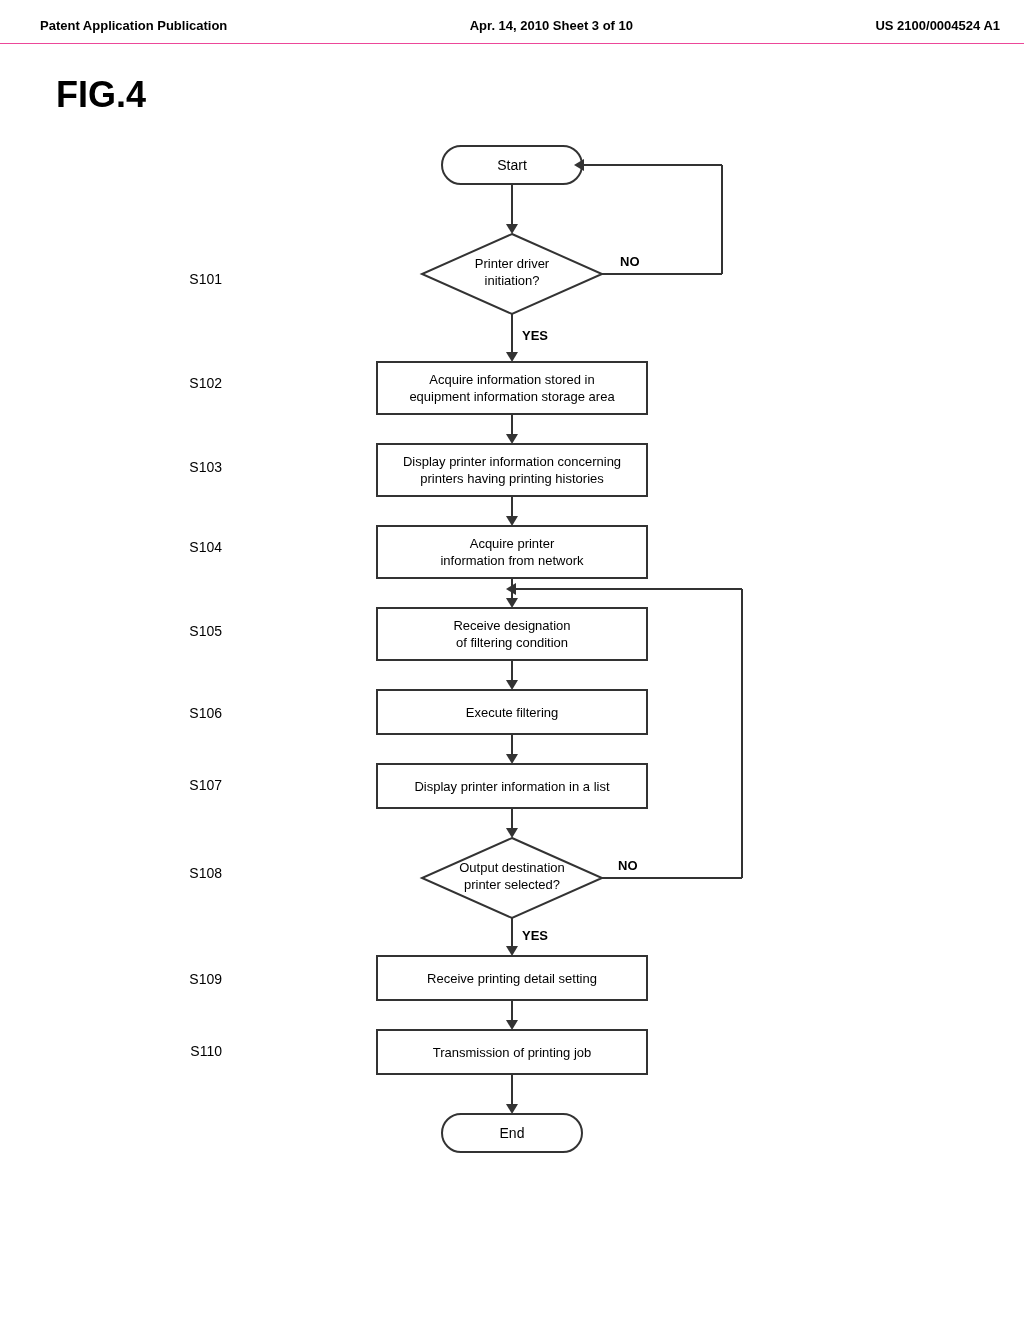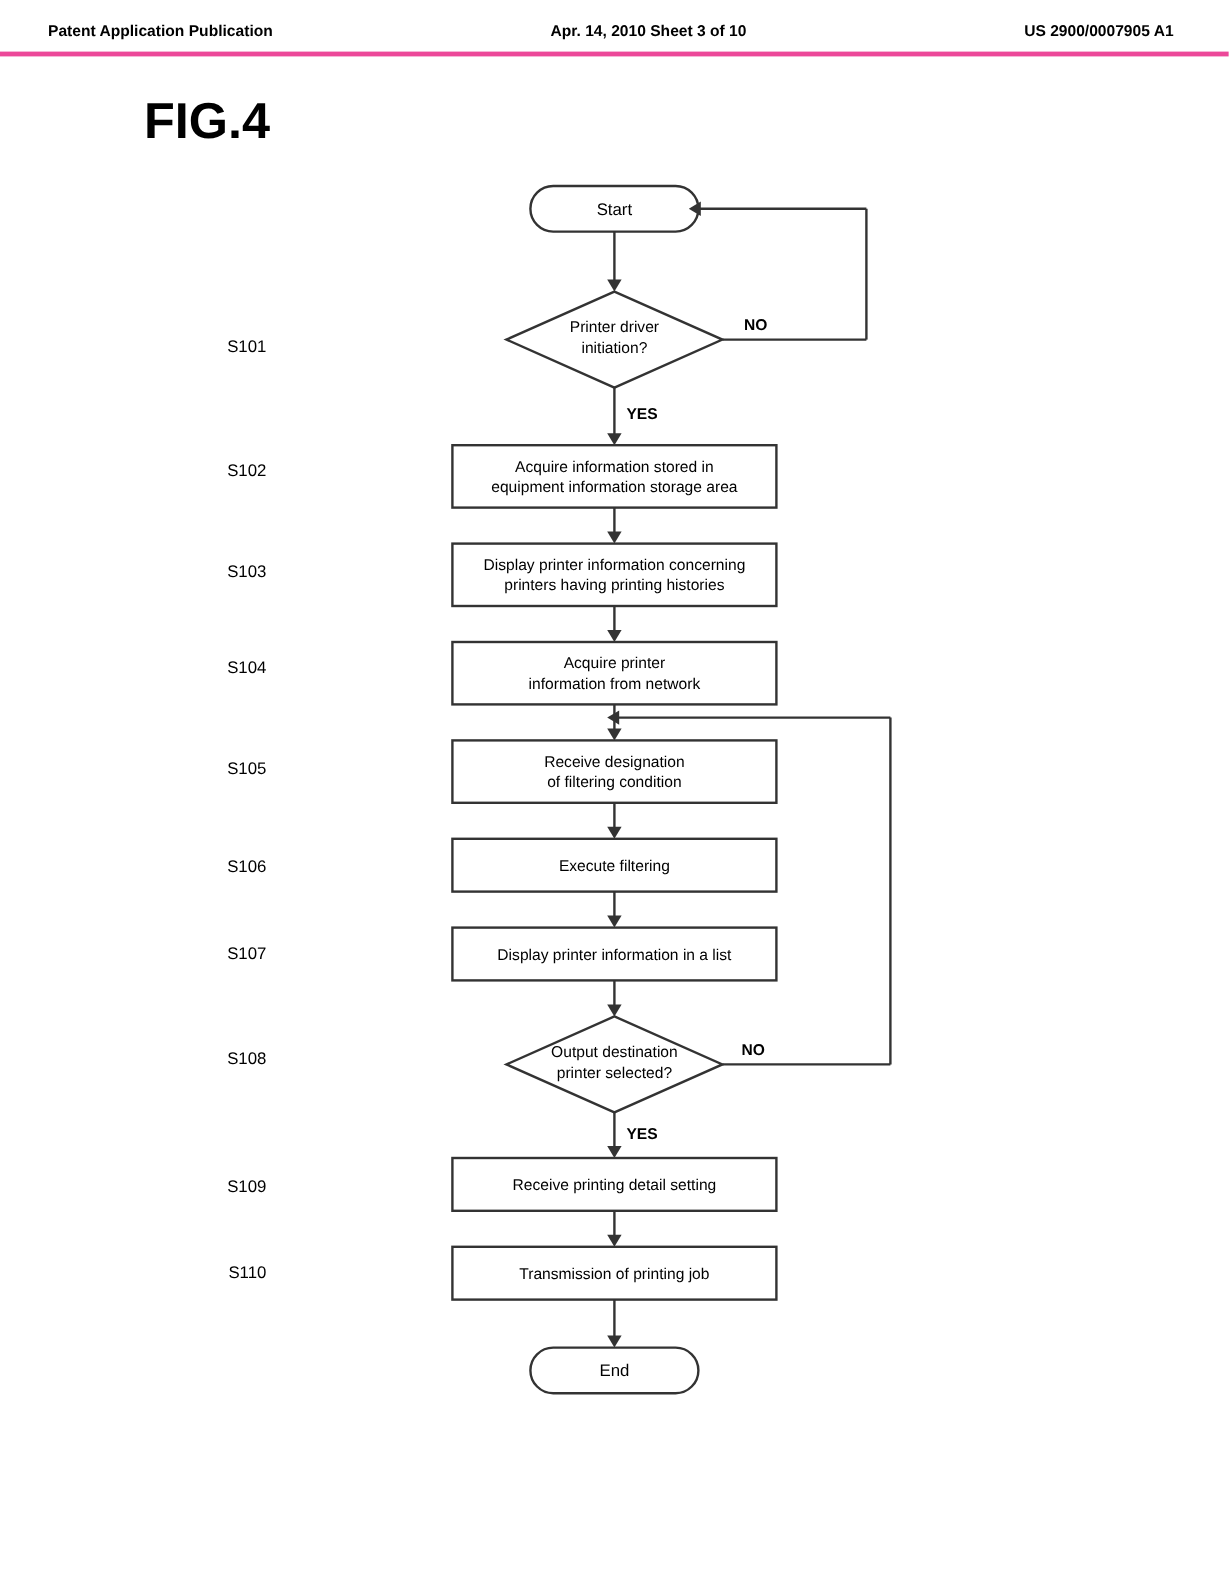--- a/index.html
+++ b/index.html
@@ -9,45 +9,45 @@
       width: 1024px;
       min-height: 1320px;
       position: relative;
       overflow: hidden;
     }
 
     .header {
       display: flex;
       justify-content: space-between;
       align-items: center;
-      padding: 18px 46px 10px 40px;
-      border-bottom: 4px solid #ec4899;
+      padding: 18px 24px 10px 40px;
+      border-bottom: 1px solid #ec4899;
       font-size: 13px;
       font-weight: bold;
     }
 
     .fig-title {
-      font-size: 42px;
+      font-size: 36px;
       font-weight: bold;
-      padding: 30px 0 20px 120px;
+      padding: 30px 0 20px 56px;
     }
 
     
     .flowchart-svg-wrap {
       width: 700px;
       margin: 0 auto;
     }
   </style>
 </head>
 <body>
 
 <div class="header">
   <span>Patent Application Publication</span>
   <span>Apr. 14, 2010  Sheet 3 of 10</span>
-  <span>US 2900/0007905 A1</span>
+  <span>US 2100/0004524 A1</span>
 </div>
 
 <div class="fig-title">FIG.4</div>
 
 <div class="flowchart-svg-wrap">
   <svg width="700" height="1160" viewBox="0 0 700 1160" xmlns="http://www.w3.org/2000/svg" style="font-family: Arial, sans-serif; font-size: 13px;">
 
     <rect x="280" y="10" width="140" height="38" rx="19" ry="19" fill="white" stroke="#333" stroke-width="2"></rect>
     <text x="350" y="34" text-anchor="middle" font-size="14">Start</text>
 

